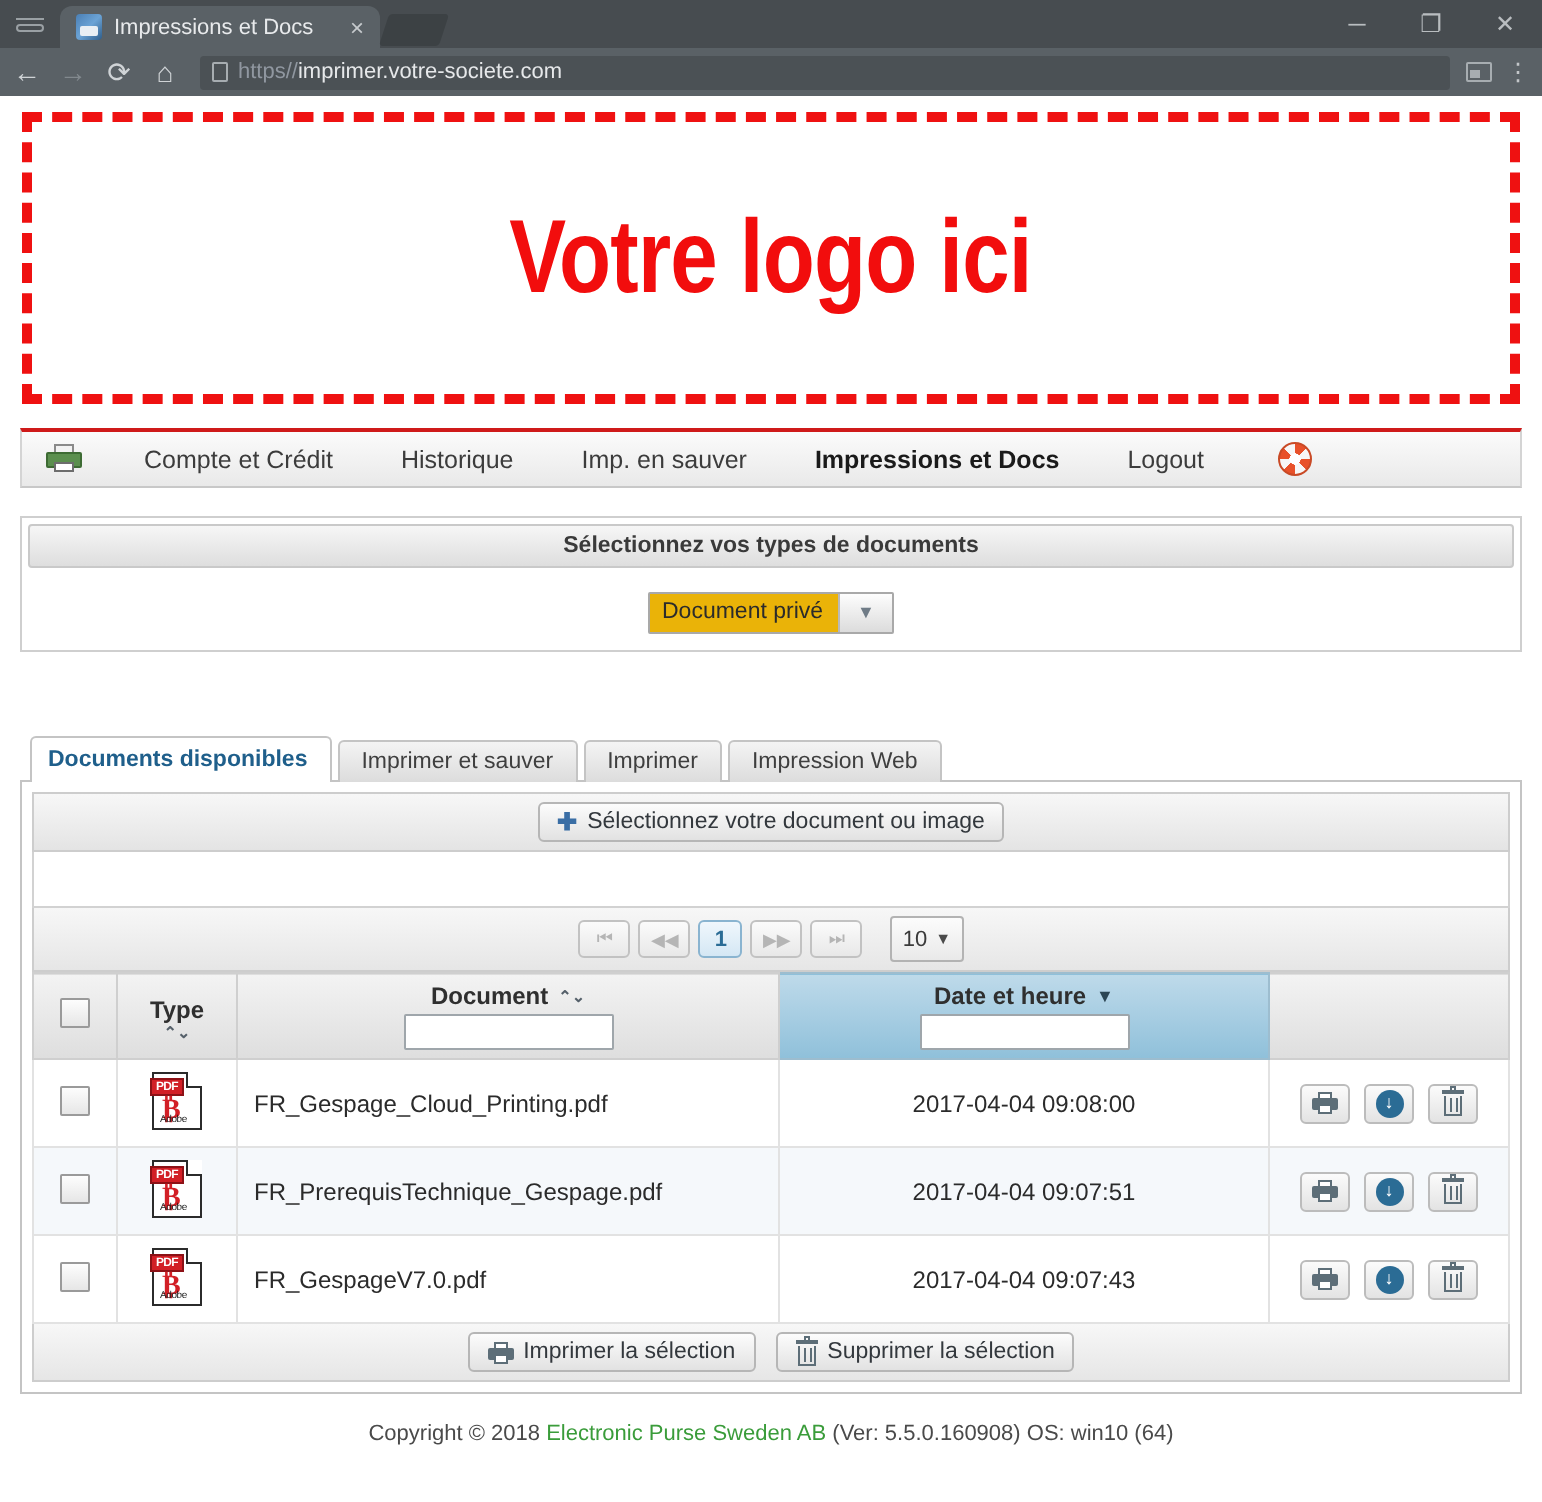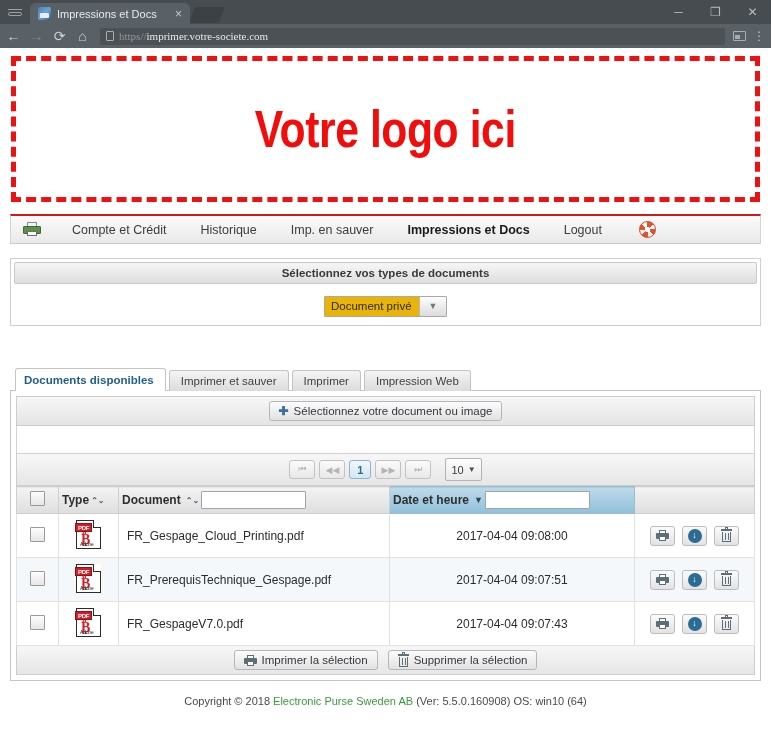--- a/index.html
+++ b/index.html
@@ -49,21 +49,21 @@
   }
   .winbtn { width:37px; text-align:center; color:#b9bdc0; font-size:12px; line-height:24px; }
 
   .toolbar {
     height:24px; background:#5a6166; display:flex; align-items:center; padding:0 6px; gap:8px;
   }
   .navicon { color:#cfd3d6; font-size:14px; width:15px; text-align:center; line-height:1; }
   .navicon.dim { color:#82898e; }
   .omnibox {
     flex:1; height:17px; background:#4b5155; border-radius:2px; display:flex; align-items:center;
-    padding:0 6px; gap:5px; margin-left:2px;font-family:Liberation Serif, serif;
+    padding:0 6px; gap:5px; margin-left:2px;
   }
   .omni-pageicon {
     width:8px; height:10px; border:1px solid #a7adb1; border-radius:1px;
     position:relative; flex:none;
   }
   .omni-text { font-size:11px; color:#e6e8ea; white-space:nowrap; }
   .omni-text .scheme { color:#9097a0; }
   .toolbar-right { display:flex; align-items:center; gap:7px; }
   .cast-icon {
     width:13px; height:10px; border:1px solid #a7adb1; border-radius:1px; position:relative;
@@ -186,21 +186,21 @@
   .pgsize .car { font-size:8px; color:#4a4a4a; }
 
   table.grid { width:100%; border-collapse:collapse; }
   table.grid th {
     background:linear-gradient(#f3f3f3,#dedede); border:1px solid #cfcfcf;
     padding:4px 3px; font-size:12px; font-weight:bold; color:#2f2f2f; vertical-align:middle;
   }
   table.grid th.sorted {
     background:linear-gradient(#bedaea,#8fc0da); border-color:#9dbdcf;
   }
-  .th-inner { display:flex; flex-direction:row; align-items:center; gap:2px; }
+  .th-inner { display:flex; flex-direction:column; align-items:center; gap:2px; }
   .th-label { display:flex; align-items:center; gap:5px; }
   .sort-ud { display:flex; flex-direction:column; line-height:5px; font-size:8px; color:#55606a; }
   .sort-down { font-size:9px; color:#2c4654; }
   .filter-input {
     width:105px; height:18px; border:1px solid #9fa6ab; background:#fff; border-radius:1px;
   }
   .filter-input.wide { width:105px; }
   .chk {
     width:15px; height:15px; border:1px solid #9a9a9a; background:linear-gradient(#fdfdfd,#e6e6e6);
     border-radius:1px; display:inline-block;

